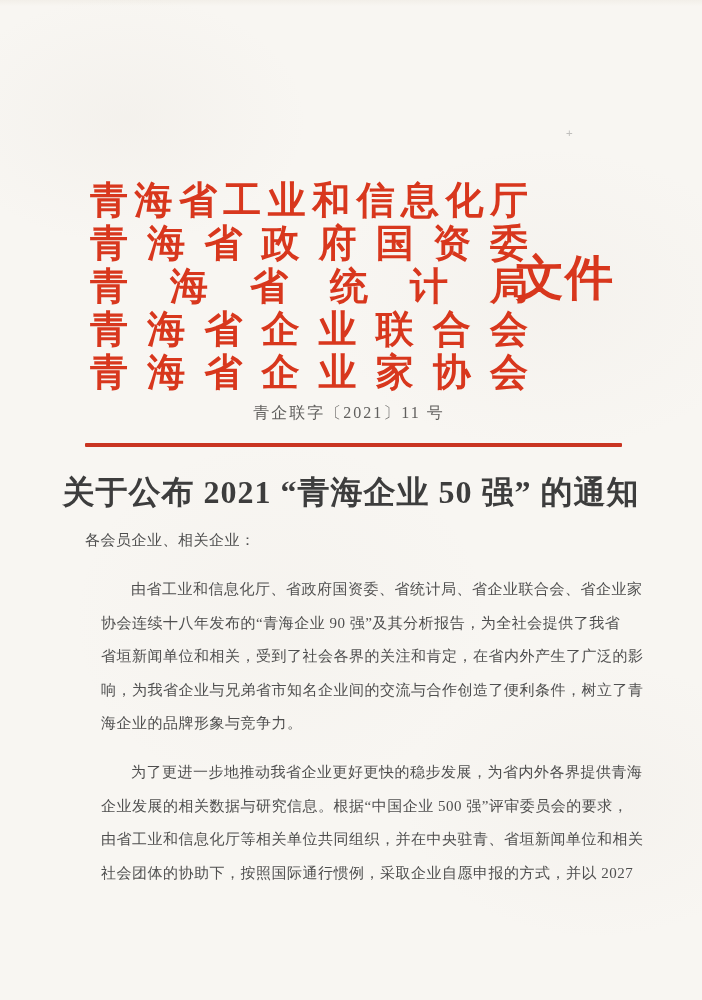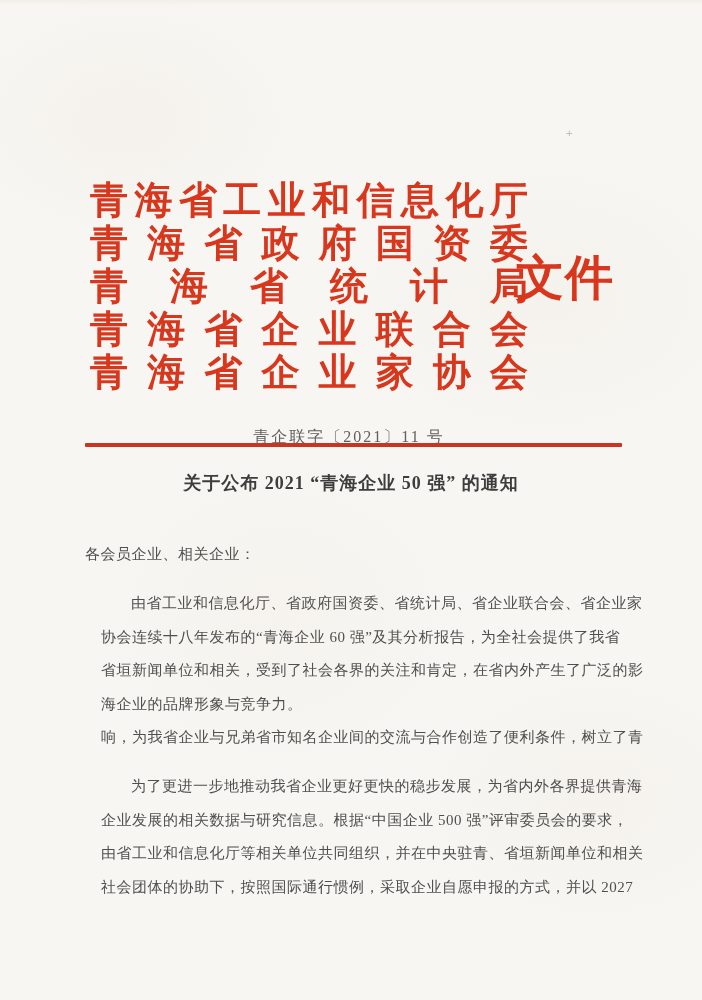--- a/index.html
+++ b/index.html
@@ -38,37 +38,37 @@
   }
   .wenjian{
     position:absolute;left:516px;top:254px;
     font-size:48px;font-weight:bold;
     color:var(--header-red);
     line-height:1;
     letter-spacing:1px;
     white-space:nowrap;
   }
   .doc-number{
-    position:absolute;left:0;top:427px;width:698px;
+    position:absolute;left:0;top:403px;width:698px;
     text-align:center;
     font-size:16px;
     letter-spacing:2px;
     color:#61605e;
   }
   .red-divider{
     position:absolute;left:85px;top:443px;
     width:537px;height:4px;
     background:var(--divider-red);
     border-radius:1px;
   }
   .doc-title{
     position:absolute;left:0;top:471px;width:702px;
     margin:0;
     text-align:center;
-    font-size:18px;font-weight:bold;
+    font-size:32px;font-weight:bold;
     letter-spacing:1px;
     color:var(--title-text);
   }
   .body-block{
     position:absolute;left:85px;top:524px;width:550px;
     font-size:15px;
     line-height:33.4px;
     color:var(--body-text);
     letter-spacing:0.5px;
   }
@@ -79,21 +79,21 @@
   }
   .body-line.last{
     text-align-last:left;
   }
   .body-line.indent{
     text-indent:30px;
   }
   .para{margin:16px;padding:0;}
   .para-2{margin-top:9px;}
   .salutation{
-    text-align:center;text-align-last:left;margin-top:14px;
+    text-align:center;text-align-last:left;
   }
   .reg-mark{
     position:absolute;left:566px;top:127px;
     font-size:11px;color:#8a8a8a;opacity:0.5;
     font-family:"DejaVu Sans Mono", monospace;
   }
 </style>
 </head>
 <body>
 
@@ -160,24 +160,24 @@
 
   <div class="red-divider"></div>
 
   <h1 class="doc-title">关于公布 2021 “青海企业 50 强” 的通知</h1>
 
   <div class="body-block">
     <div class="body-line salutation">各会员企业、相关企业：</div>
 
     <div class="para para-1">
       <div class="body-line indent">由省工业和信息化厅、省政府国资委、省统计局、省企业联合会、省企业家</div>
-      <div class="body-line">协会连续十八年发布的“青海企业 60 强”及其分析报告，为全社会提供了我省</div>
+      <div class="body-line">协会连续十八年发布的“青海企业 90 强”及其分析报告，为全社会提供了我省</div>
       <div class="body-line">省垣新闻单位和相关，受到了社会各界的关注和肯定，在省内外产生了广泛的影</div>
+      <div class="body-line">响，为我省企业与兄弟省市知名企业间的交流与合作创造了便利条件，树立了青</div>
       <div class="body-line last">海企业的品牌形象与竞争力。</div>
-      <div class="body-line">响，为我省企业与兄弟省市知名企业间的交流与合作创造了便利条件，树立了青</div>
     </div>
 
     <div class="para para-2">
       <div class="body-line indent">为了更进一步地推动我省企业更好更快的稳步发展，为省内外各界提供青海</div>
       <div class="body-line">企业发展的相关数据与研究信息。根据“中国企业 500 强”评审委员会的要求，</div>
       <div class="body-line">由省工业和信息化厅等相关单位共同组织，并在中央驻青、省垣新闻单位和相关</div>
       <div class="body-line">社会团体的协助下，按照国际通行惯例，采取企业自愿申报的方式，并以 2027</div>
     </div>
   </div>
 

